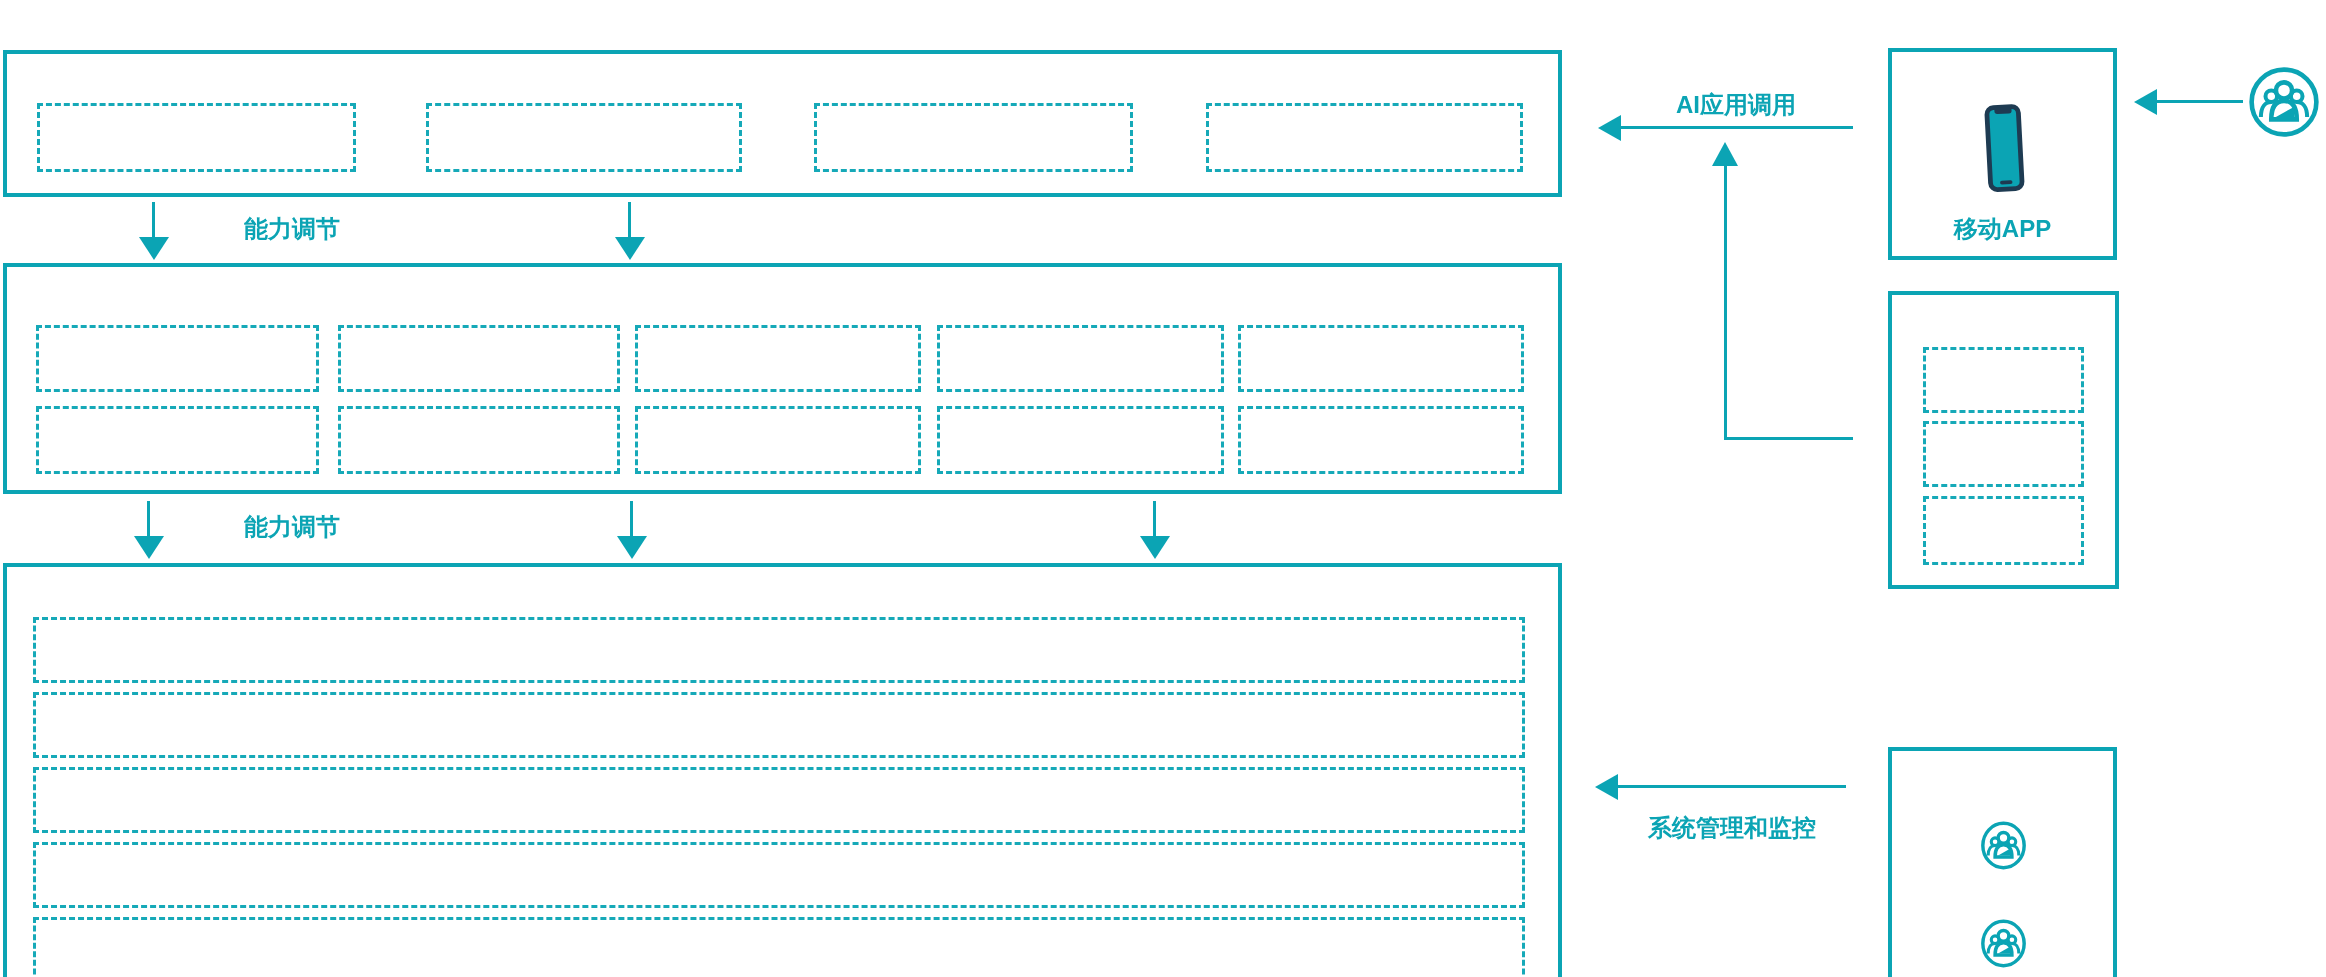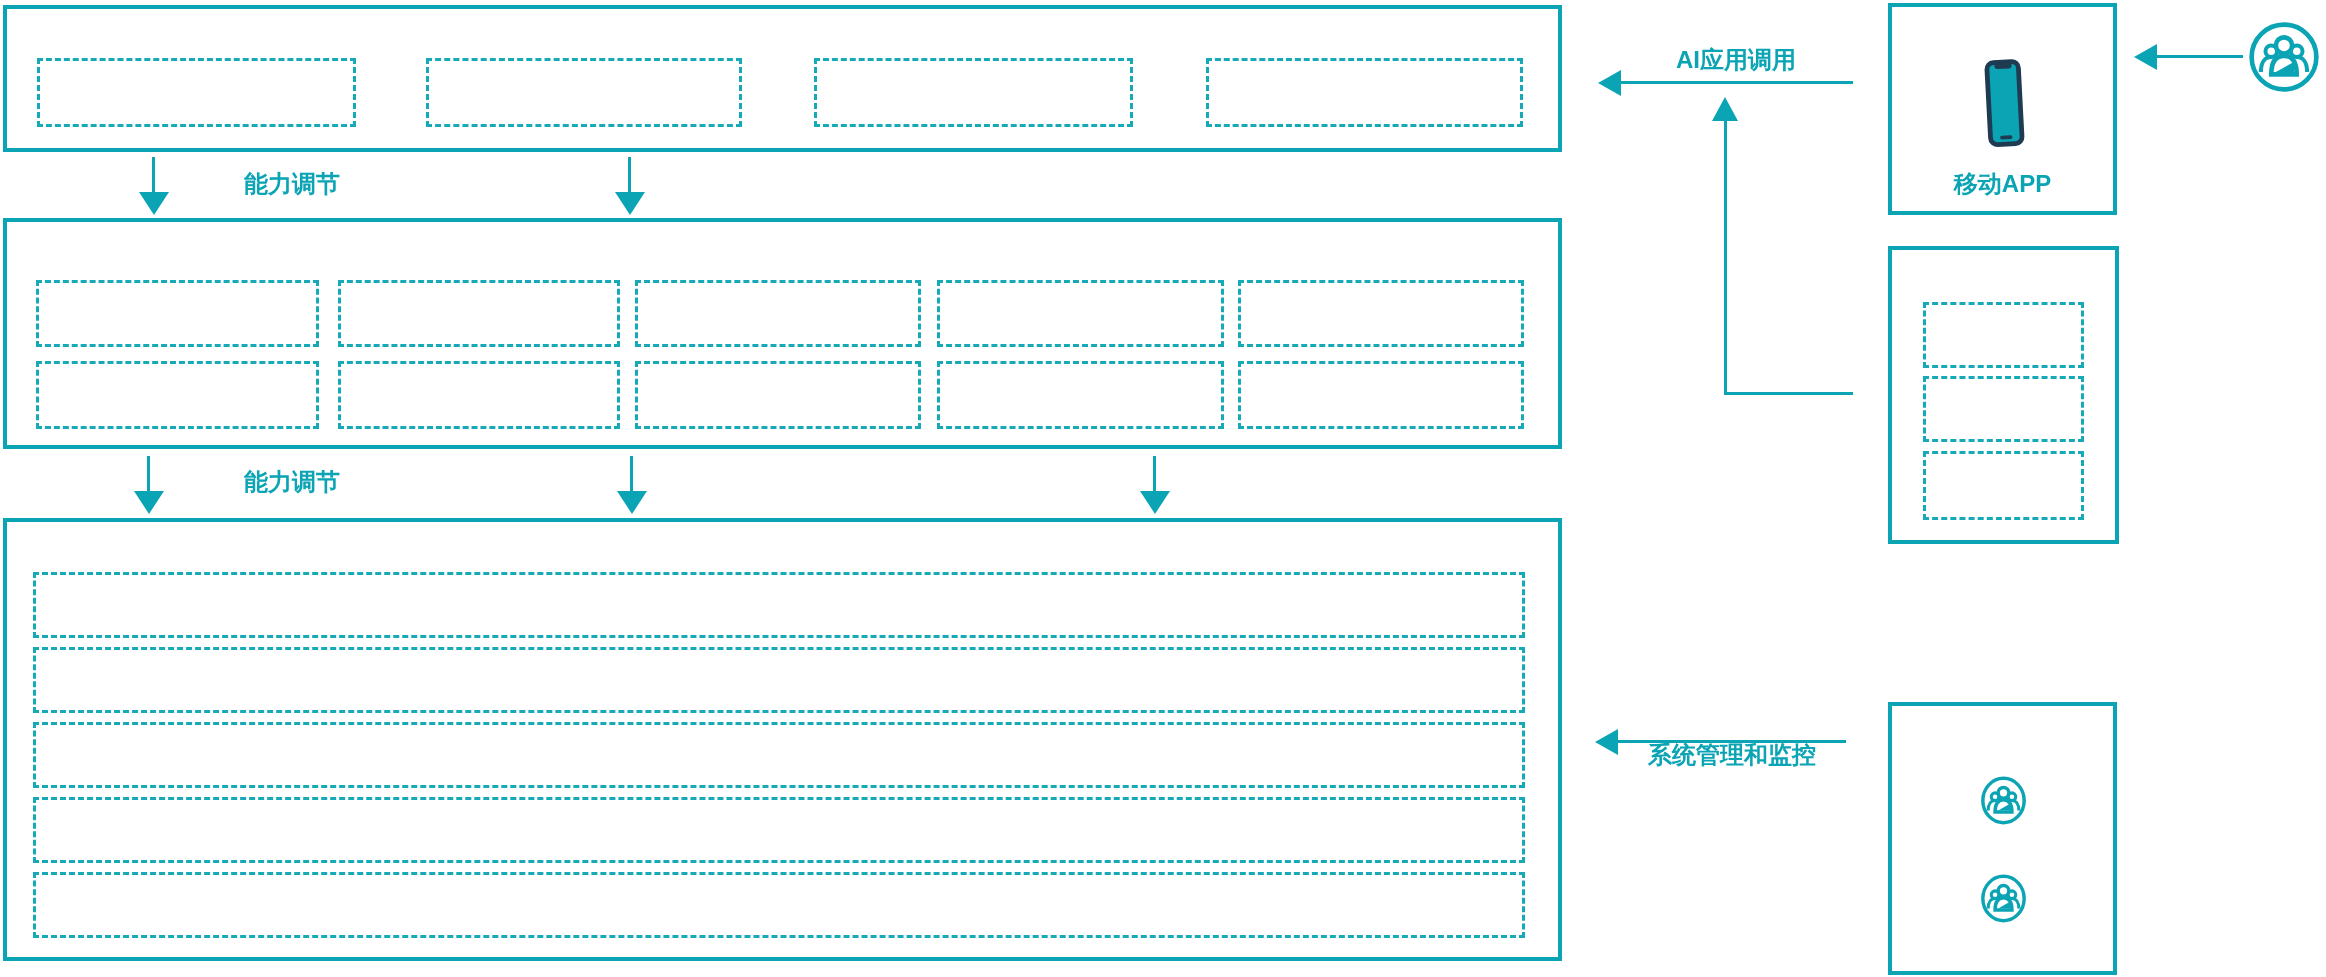--- a/index.html
+++ b/index.html
@@ -3,21 +3,21 @@
 <meta charset="utf-8">
 <style>
   html,body{margin:0;padding:0;background:#ffffff;}
   .canvas{
     position:relative;
     width:2326px;height:977px;
     background:#ffffff;
     font-family:"Liberation Sans","DejaVu Sans",sans-serif;
     overflow:hidden;
   }
-  .abs{position:absolute;box-sizing:border-box;}
+  .abs{position:absolute;box-sizing:border-box;margin-top:45px;}
   
   .solid-box{border:4px solid var(--teal);background:#ffffff;}
   
   .dash-box{border:3px dashed var(--teal-dash);background:transparent;}
   
   .lbl{
     color:var(--teal);
     font-weight:bold;
     font-size:24px;
     line-height:1;
@@ -139,15 +139,15 @@
       <path d="M12 45 c0,-9 4,-13 9,-13" fill="none" stroke="#0ba4b4" stroke-width="4"></path>
       <path d="M52 45 c0,-9 -4,-13 -9,-13" fill="none" stroke="#0ba4b4" stroke-width="4"></path>
       <circle cx="32" cy="22" r="7" fill="#ffffff" stroke="#0ba4b4" stroke-width="4.5"></circle>
       <path d="M21 47 c0,-11 4,-16 11,-16 c7,0 11,5 11,16 z" fill="#ffffff" stroke="#0ba4b4" stroke-width="4.5"></path>
       <path d="M25 45 L41 45 L41 36 Z" fill="#0ba4b4"></path>
     </svg>
   </div>
 
   <div class="abs hline" style="left:1617px;top:740px;width:229px;"></div>
   <div class="abs head-left" style="left:1595px;top:729px;"></div>
-  <div class="abs lbl" style="left:1648px;top:743px;">系统管理和监控</div>
+  <div class="abs lbl" style="left:1648px;top:771px;">系统管理和监控</div>
 
 </div>
 
 </body></html>

